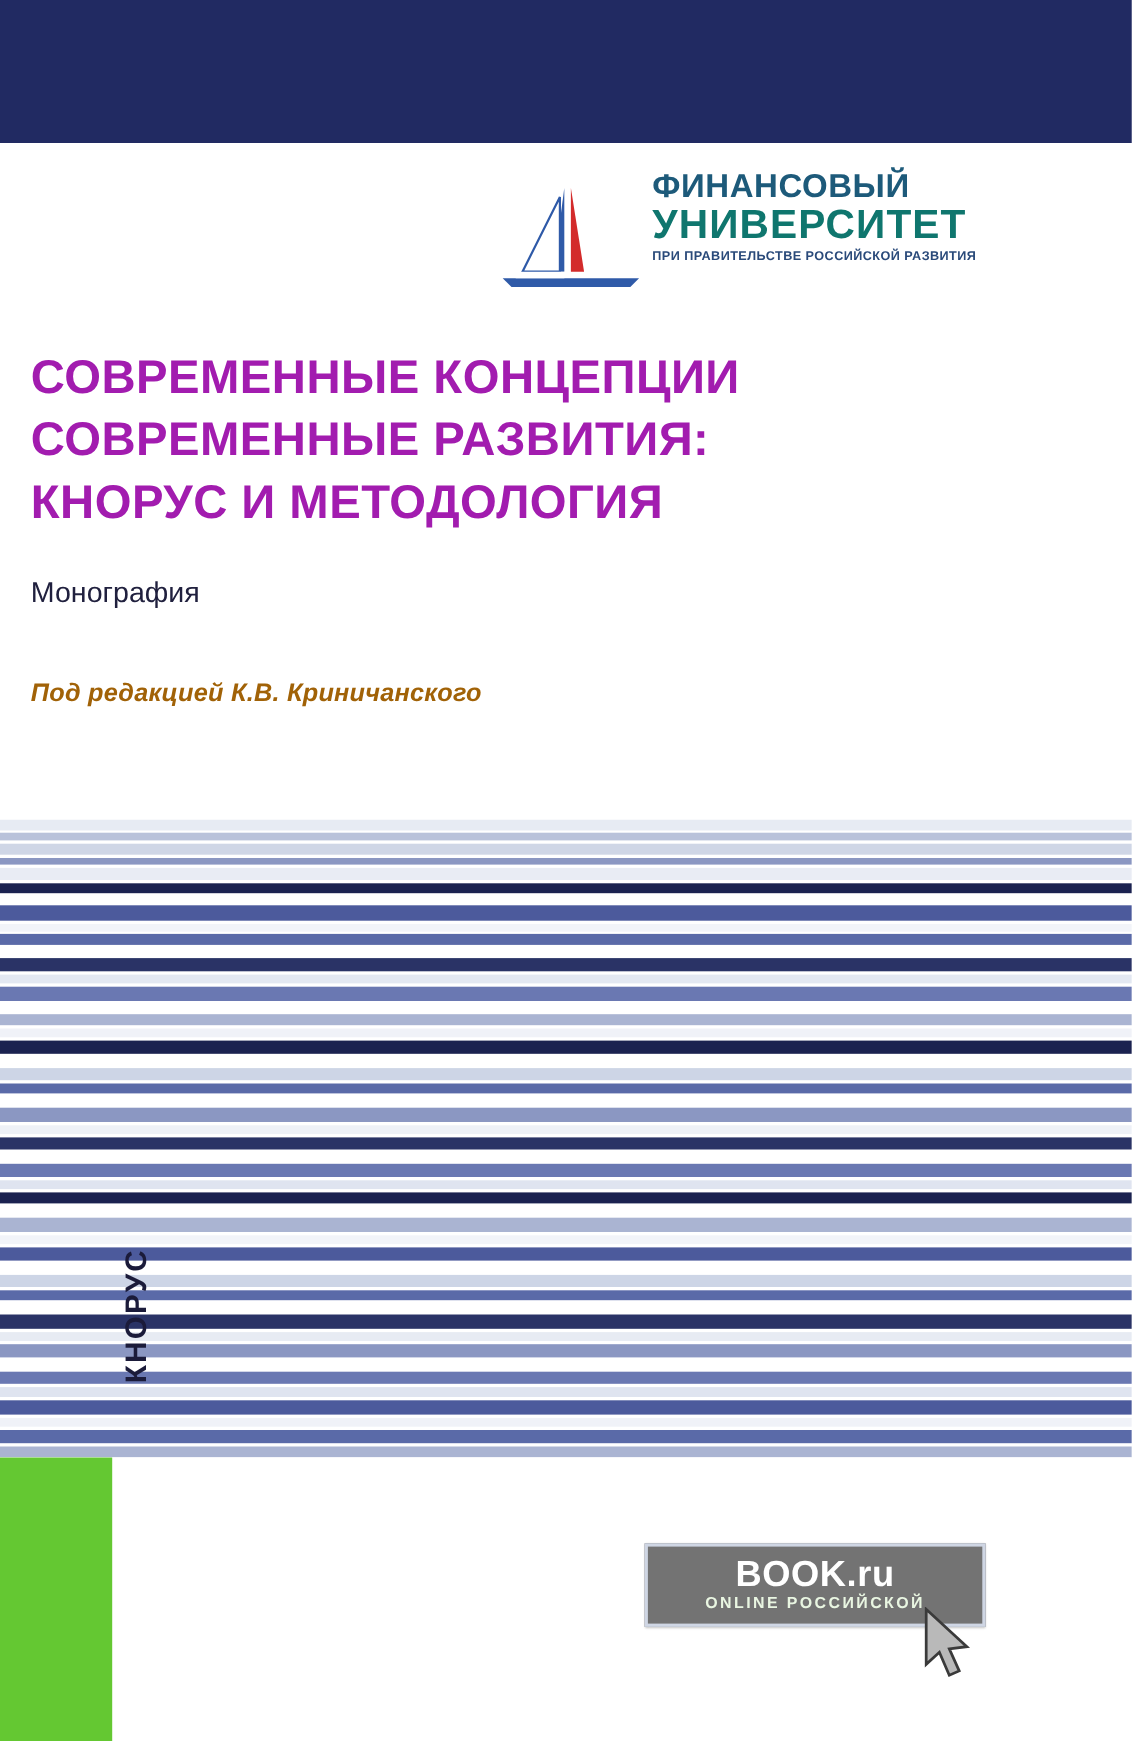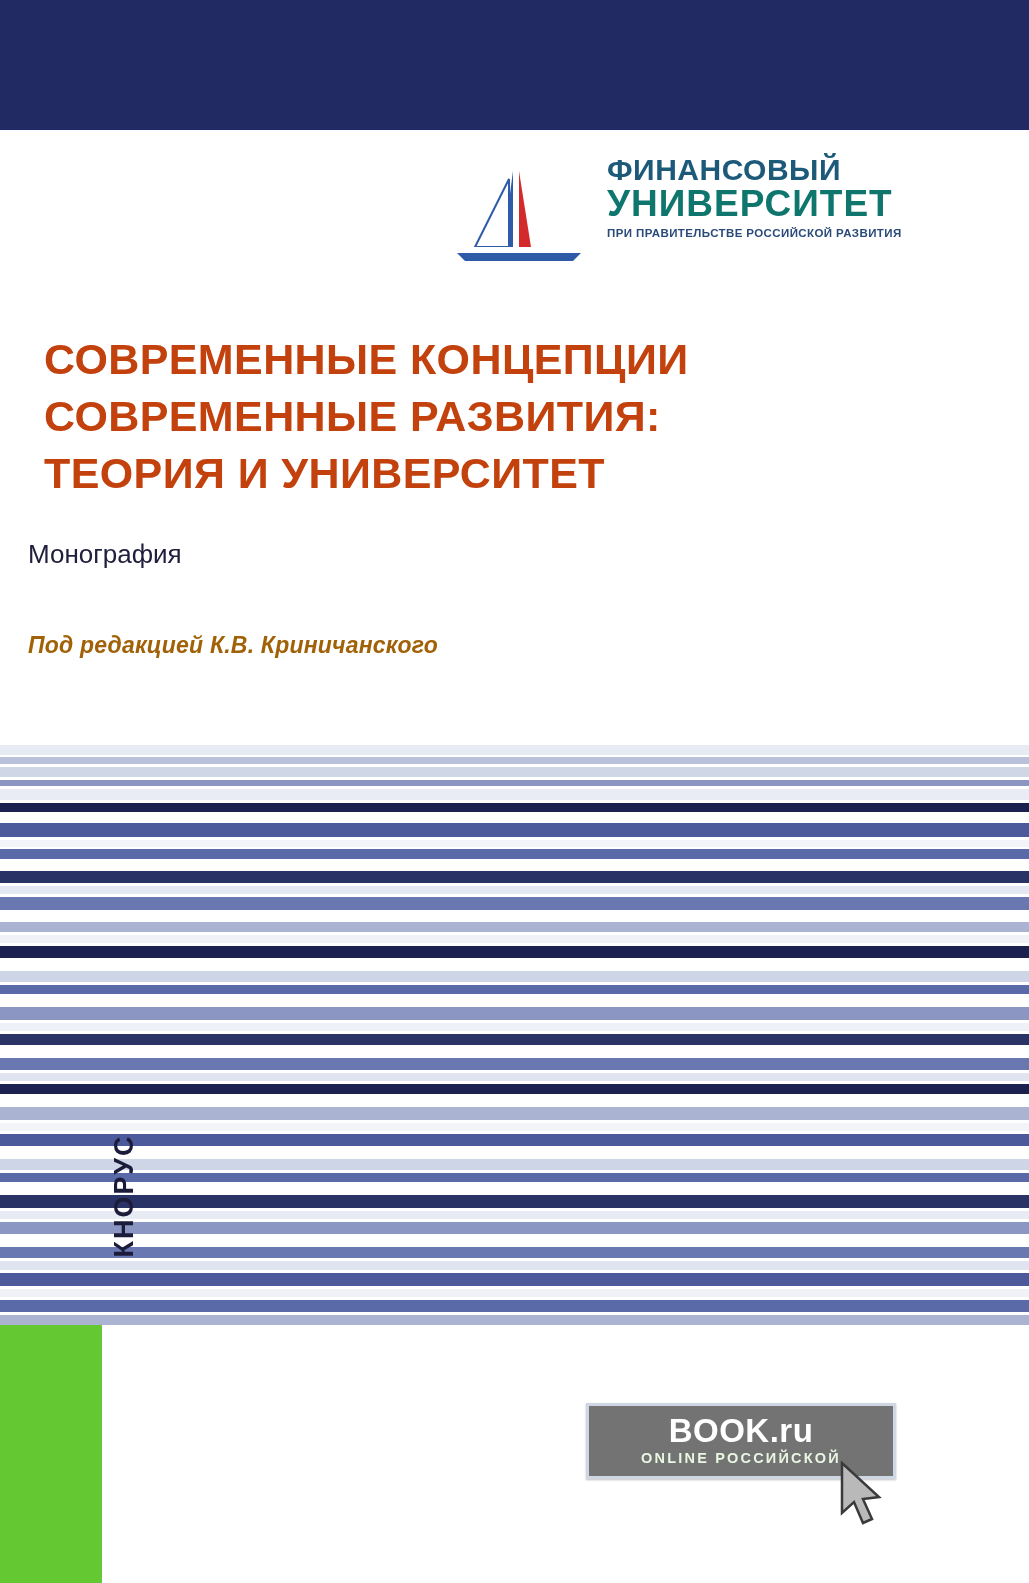--- a/index.html
+++ b/index.html
@@ -35,21 +35,21 @@
     width: 450px;
     height: 115px;
   }
   .logo-sail {
     position: absolute;
     left: 0px; top: 14px;
     width: 130px; height: 96px;
   }
   .logo-text {
     position: absolute;
-    left: 152px; top: 0px;
+    left: 138px; top: 0px;
     width: 310px;
   }
   .logo-line1 {
     font-size: 30px;
     letter-spacing: 0.5px;
     font-weight: bold;
     color: #1d5a7a;
     line-height: 1;
     white-space: nowrap;
   }
@@ -73,24 +73,24 @@
   
   .title-area {
     position: absolute;
     left: 28px;
     top: 315px;
     width: 830px;
   }
   .book-title {
     font-size: 43px;
     font-weight: bold;
-    color: #c2410c;
+    color: #a21caf;
     line-height: 1.33;
     letter-spacing: 0.4px;
-    margin: 16px;
+    margin: 0;
   }
   .book-title .tl {
     display: block;
     white-space: nowrap;
   }
   .subtitle {
     margin-top: 36px;
     font-size: 26px;
     color: #20203e;
     font-weight: normal;
@@ -211,21 +211,21 @@
       <div class="logo-line1">ФИНАНСОВЫЙ</div>
       <div class="logo-line2">УНИВЕРСИТЕТ</div>
       <div class="logo-line3">ПРИ ПРАВИТЕЛЬСТВЕ РОССИЙСКОЙ РАЗВИТИЯ</div>
     </div>
   </div>
 
   <div class="title-area">
     <h1 class="book-title">
       <span class="tl">СОВРЕМЕННЫЕ КОНЦЕПЦИИ</span>
       <span class="tl">СОВРЕМЕННЫЕ РАЗВИТИЯ:</span>
-      <span class="tl">ТЕОРИЯ И УНИВЕРСИТЕТ</span>
+      <span class="tl">КНОРУС И МЕТОДОЛОГИЯ</span>
     </h1>
     <div class="subtitle">Монография</div>
     <div class="editor">Под редакцией К.В. Криничанского</div>
   </div>
 
   <div class="stripes" id="stripes">
       <div class="stripe" style="top: 0px; height: 10px; background: rgb(231, 235, 243);"></div>
       <div class="stripe" style="top: 12px; height: 7px; background: rgb(185, 194, 218);"></div>
       <div class="stripe" style="top: 22px; height: 10px; background: rgb(207, 214, 230);"></div>
       <div class="stripe" style="top: 35px; height: 6px; background: rgb(139, 151, 194);"></div>

